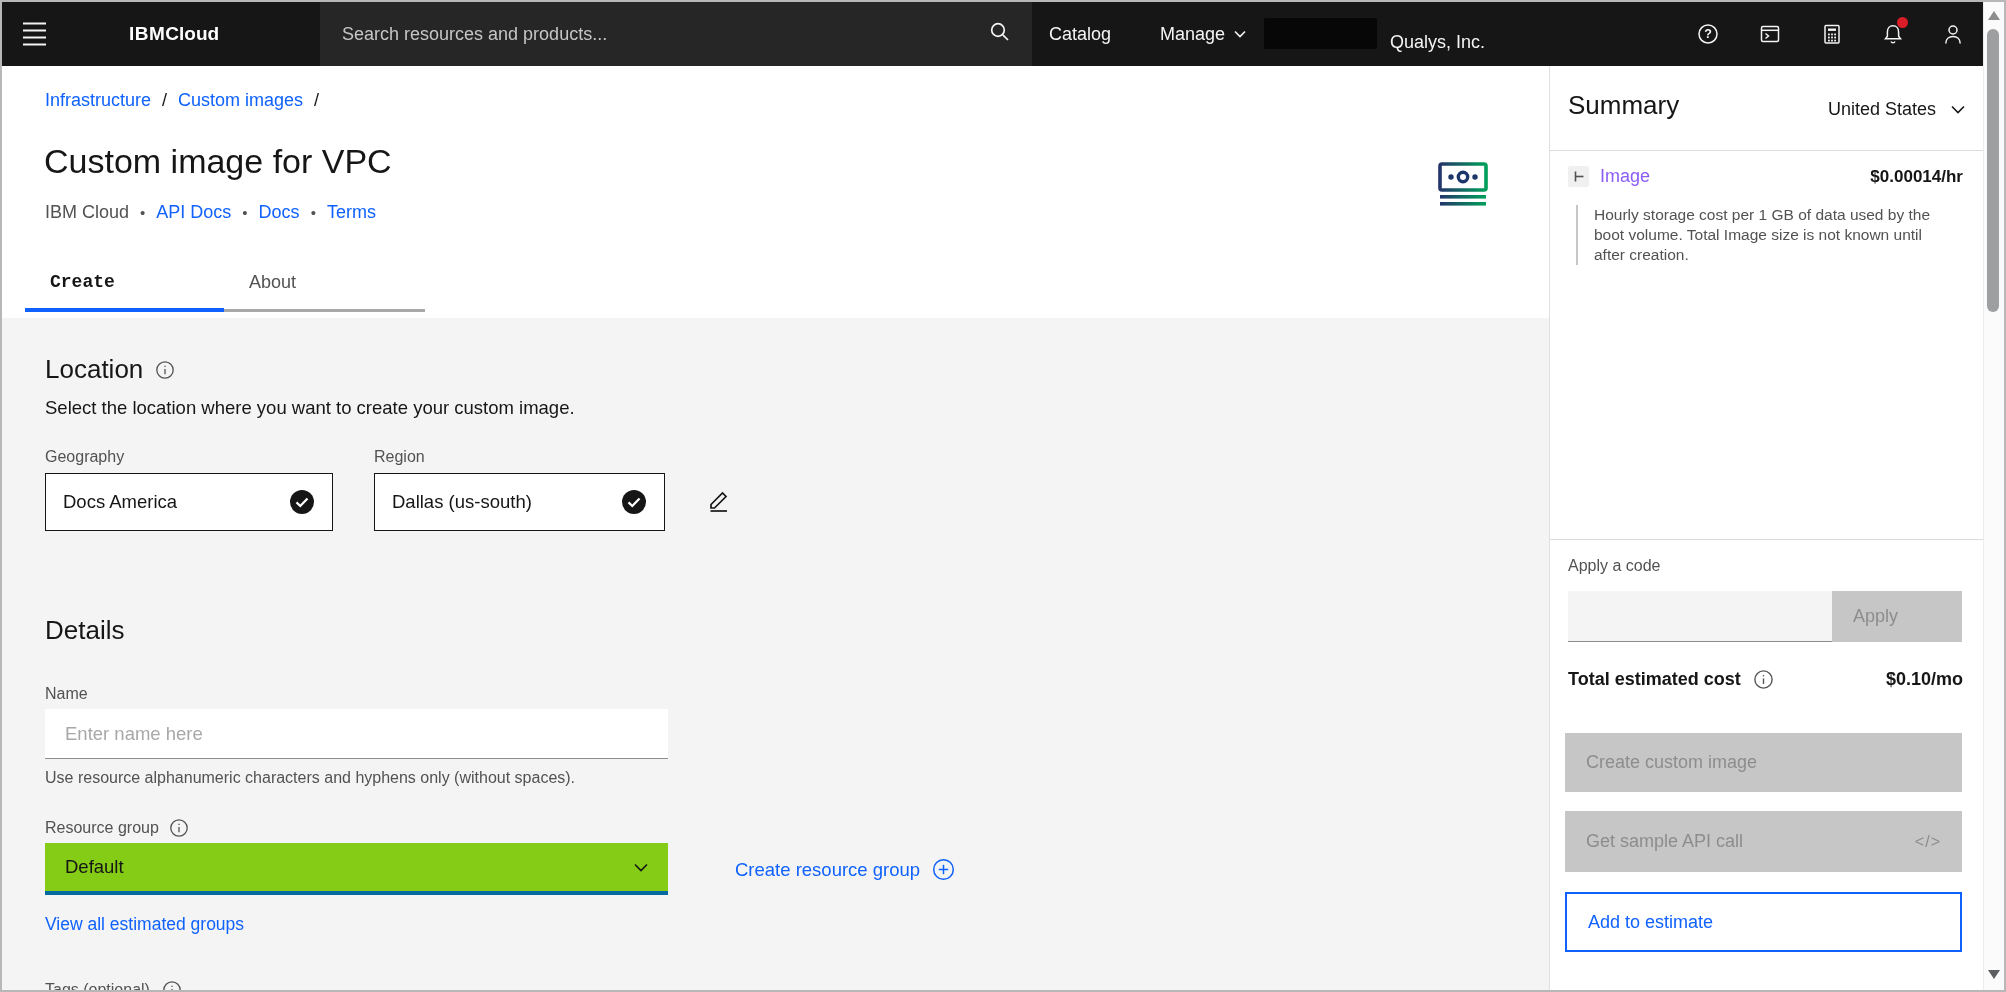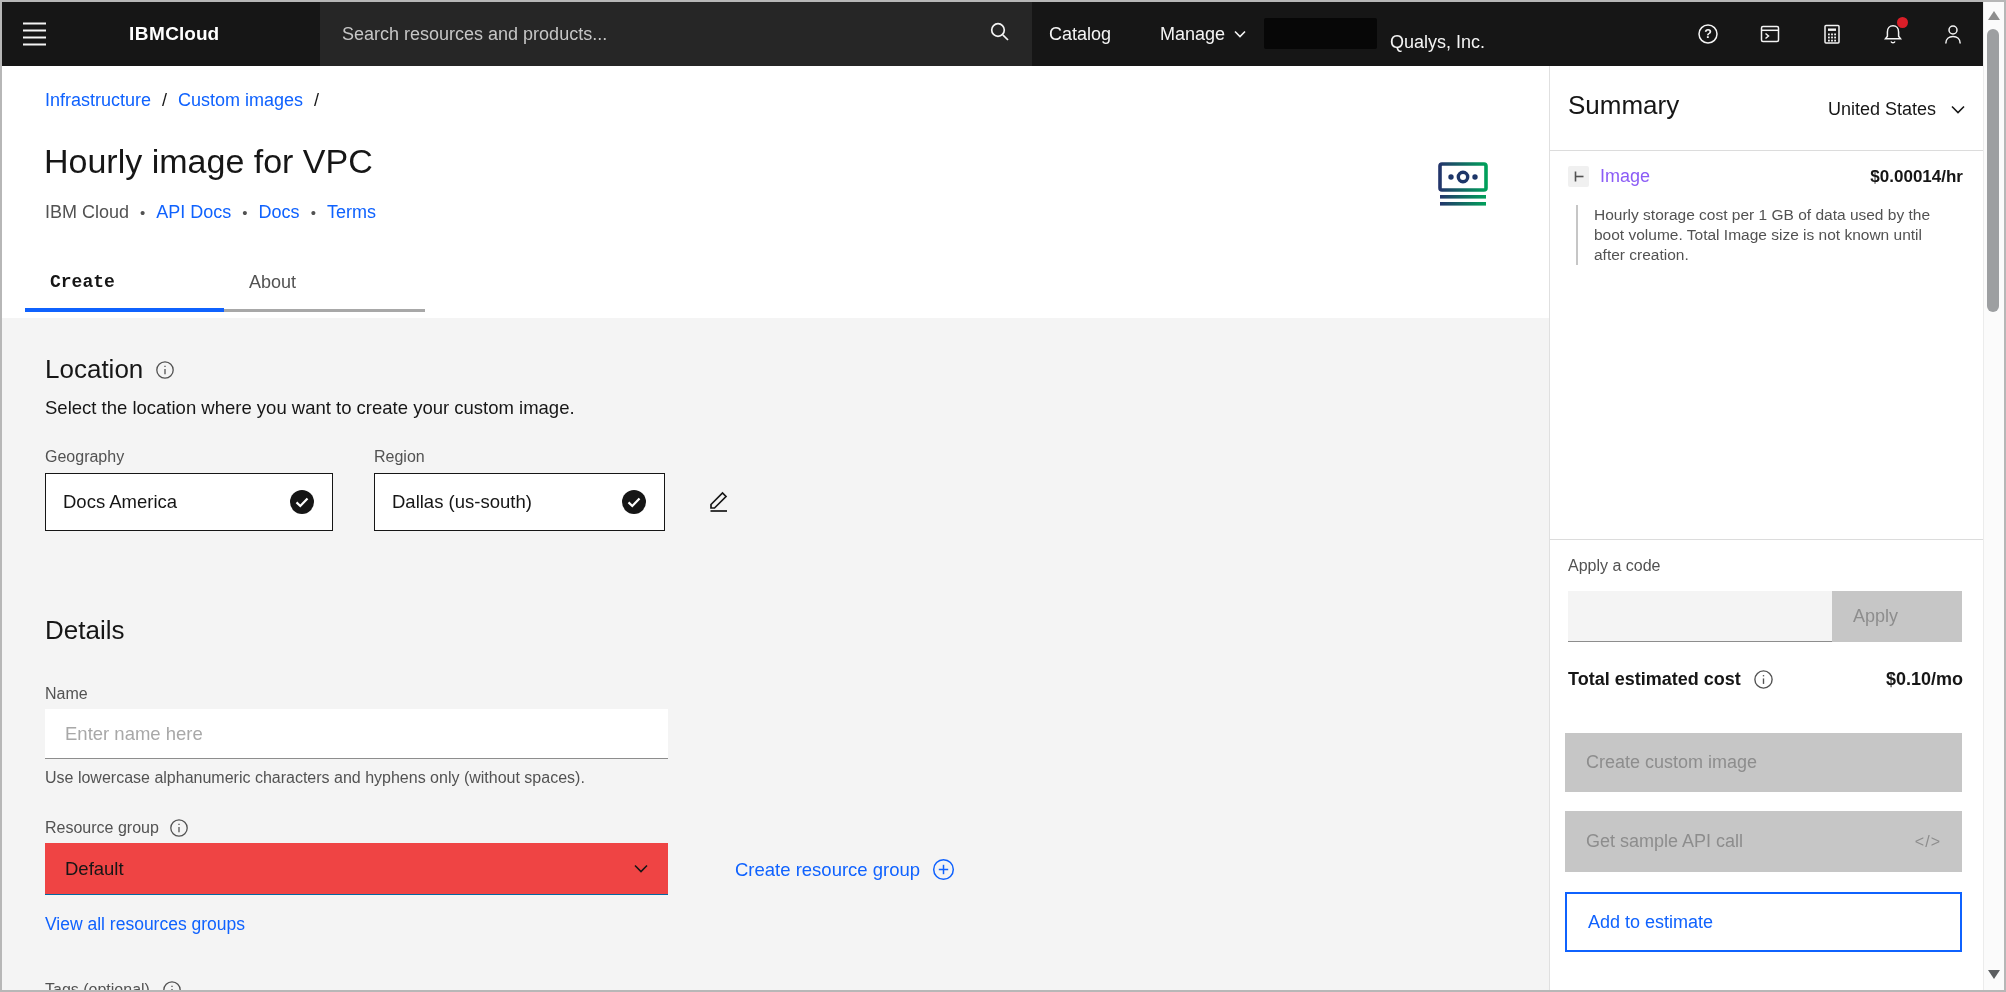--- a/index.html
+++ b/index.html
@@ -74,22 +74,22 @@
   .edit-btn{ position:absolute; left:703px; top:419px; background:none; border:none; cursor:pointer;}
   .details-h{ left:43px; top:549px; }
   .lbl-name{ left:43px; top:619px; }
   .name-input{ position:absolute; left:43px; top:643px; width:623px; height:50px; background:#ffffff;
     border:none; border-bottom:1px solid #8d8d8d; outline:none; padding:0 20px; font-size:18.5px;
     color:#161616; font-family:inherit;}
   .name-input::placeholder{ color:#a8a8a8; }
   .helper{ position:absolute; left:43px; top:703px; font-size:16px; color:#525252;}
   .rg-label-row{ position:absolute; left:43px; top:752px; display:flex; align-items:center; gap:10px;
     font-size:16px; color:#525252;}
-  .rg-select{ position:absolute; left:43px; top:777px; width:623px; height:52px; background:#ef4444;
-    border-bottom:1px solid #0369a1; display:flex; align-items:center; padding:0 20px;
+  .rg-select{ position:absolute; left:43px; top:777px; width:623px; height:52px; background:#84cc16;
+    border-bottom:4px solid #0369a1; display:flex; align-items:center; padding:0 20px;
     font-size:18.5px; color:#161616; cursor:pointer;}
   .rg-select .chev{ margin-left:auto; }
   .create-rg{ position:absolute; left:733px; top:792px; display:flex; align-items:center; gap:12px;
     color:#0f62fe; font-size:18.5px; text-decoration:none; cursor:pointer;}
   .view-all{ position:absolute; left:43px; top:848px; color:#0f62fe; font-size:17.5px;
     text-decoration:none; cursor:pointer;}
   .tags-row{ position:absolute; left:43px; top:914px; display:flex; align-items:center; gap:12px;
     font-size:16px; color:#525252;}
   
   .sidebar{ position:absolute; left:1547px; top:64px; width:438px; height:926px; background:#ffffff;
@@ -206,21 +206,21 @@
   <div class="main">
     <div class="graybg"></div>
 
     <nav class="breadcrumb">
       <a>Infrastructure</a>
       <span class="crumb-sep">/</span>
       <a>Custom images</a>
       <span class="crumb-sep">/</span>
     </nav>
 
-    <h1 class="page-title">Hourly image for VPC</h1>
+    <h1 class="page-title">Custom image for VPC</h1>
 
     <div class="subtitle">
       <span class="provider">IBM Cloud</span>
       <span class="dot">•</span>
       <a>API Docs</a>
       <span class="dot">•</span>
       <a>Docs</a>
       <span class="dot">•</span>
       <a>Terms</a>
     </div>
@@ -279,21 +279,21 @@
         <path d="M6 19.5 L17.5 8 L21 11.5 L9.5 23 H6 Z"></path>
         <line x1="5.5" y1="26" x2="22" y2="26"></line>
       </svg>
     </button>
 
     <div class="section-h details-h">
       <span>Details</span>
     </div>
     <div class="field-label lbl-name">Name</div>
     <input class="name-input" type="text" placeholder="Enter name here" style="">
-    <div class="helper">Use lowercase alphanumeric characters and hyphens only (without spaces).</div>
+    <div class="helper">Use resource alphanumeric characters and hyphens only (without spaces).</div>
 
     <div class="rg-label-row">
       <span>Resource group</span>
       <svg width="20" height="20" viewBox="0 0 20 20" fill="none" stroke="#525252" stroke-width="1.3">
         <circle cx="10" cy="10" r="8.2"></circle>
           <line x1="10" y1="9" x2="10" y2="14.2"></line>
           <line x1="10" y1="5.8" x2="10" y2="7"></line>
       </svg>
     </div>
     <div class="rg-select">
@@ -303,21 +303,21 @@
       </svg>
     </div>
     <a class="create-rg">
       <span>Create resource group</span>
       <svg width="23" height="23" viewBox="0 0 23 23" fill="none" stroke="#0f62fe" stroke-width="1.5">
         <circle cx="11.5" cy="11.5" r="9.8"></circle>
           <line x1="11.5" y1="6.8" x2="11.5" y2="16.2"></line>
           <line x1="6.8" y1="11.5" x2="16.2" y2="11.5"></line>
       </svg>
     </a>
-    <a class="view-all">View all resources groups</a>
+    <a class="view-all">View all estimated groups</a>
 
     <div class="tags-row">
       <span>Tags (optional)</span>
       <svg width="20" height="20" viewBox="0 0 20 20" fill="none" stroke="#525252" stroke-width="1.3">
         <circle cx="10" cy="10" r="8.2"></circle>
           <line x1="10" y1="9" x2="10" y2="14.2"></line>
           <line x1="10" y1="5.8" x2="10" y2="7"></line>
       </svg>
     </div>
   </div>

